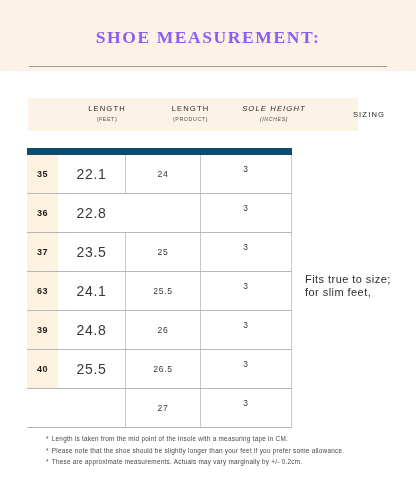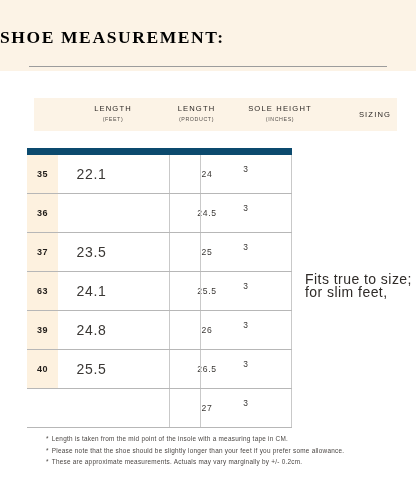--- a/index.html
+++ b/index.html
@@ -22,42 +22,43 @@
     top: 0;
     width: 416px;
     height: 71px;
     background: #fcf3e6;
   }
   .banner-title {
     position: absolute;
     left: 0;
     top: 27px;
     width: 416px;
+    text-align: center;
     font-family: "Liberation Serif", serif;
     font-weight: bold;
     font-size: 17.5px;
     letter-spacing: 1.6px;
-    color: #000000;
+    color: #8b5cf6;
     white-space: nowrap;
   }
   .banner-rule {
     position: absolute;
     left: 29px;
     top: 66px;
     width: 358px;
     height: 1px;
     background: #9c9c9c;
   }
 
   
   .colhead {
     position: absolute;
-    left: 34px;
+    left: 28px;
     top: 98px;
-    width: 363px;
+    width: 330px;
     height: 33px;
     background: #fcf3e6;
   }
   .colhead-cell {
     position: absolute;
     top: 6px;
     text-align: center;
   }
   .colhead-main {
     display: block;
@@ -70,21 +71,21 @@
   .colhead-sub {
     display: block;
     margin-top: 3px;
     font-size: 5.3px;
     letter-spacing: 0.6px;
     color: #55504c;
     white-space: nowrap;
   }
   .ch-len-feet    { left: 33px;  width: 92px; }
   .ch-len-prod    { left: 125px; width: 75px; }
-  .ch-sole        { left: 200px; width: 92px; }
+  .ch-sole        { left: 200px; width: 92px; font-style: italic; }
   .ch-sizing      { left: 292px; width: 98px; top: 12px; }
 
   
   .table-wrap {
     position: absolute;
     left: 27px;
     top: 148px;
     width: 265px;
   }
   .srow {
@@ -128,21 +129,20 @@
     width: 75px;
     height: 100%;
     display: flex;
     align-items: center;
     justify-content: center;
     font-size: 8.6px;
     color: #3a3734;
     letter-spacing: 0.7px;
     border-left: 1px solid #c9c9c9;
     box-sizing: border-box;
-    margin-left: 44px;
   }
   .srow-sole {
     position: absolute;
     left: 173px;
     top: 0;
     width: 92px;
     height: 100%;
     display: flex;
     align-items: flex-start;
     justify-content: center;
@@ -154,21 +154,21 @@
     border-left: 1px solid #c9c9c9;
     border-right: 1px solid #c9c9c9;
   }
 
   
   .sizing-note {
     position: absolute;
     left: 305px;
     top: 273px;
     width: 110px;
-    font-size: 14px;
+    font-size: 11px;
     line-height: 12.5px;
     color: #2f2b28;
     letter-spacing: 0.45px;
   }
 
   
   .footnotes {
     position: absolute;
     left: 46px;
     top: 433px;
@@ -211,21 +211,21 @@
 
 <div class="table-wrap" id="table-wrap">
     <div class="srow">
       <div class="srow-size">35</div>
       <div class="srow-feet">22.1</div>
       <div class="srow-prod">24</div>
       <div class="srow-sole">3</div>
     </div>
     <div class="srow">
       <div class="srow-size">36</div>
-      <div class="srow-prod">24.5</div>
+      <div class="srow-feet">22.8</div>
       <div class="srow-sole">3</div>
     </div>
     <div class="srow">
       <div class="srow-size">37</div>
       <div class="srow-feet">23.5</div>
       <div class="srow-prod">25</div>
       <div class="srow-sole">3</div>
     </div>
     <div class="srow">
       <div class="srow-size">63</div>

